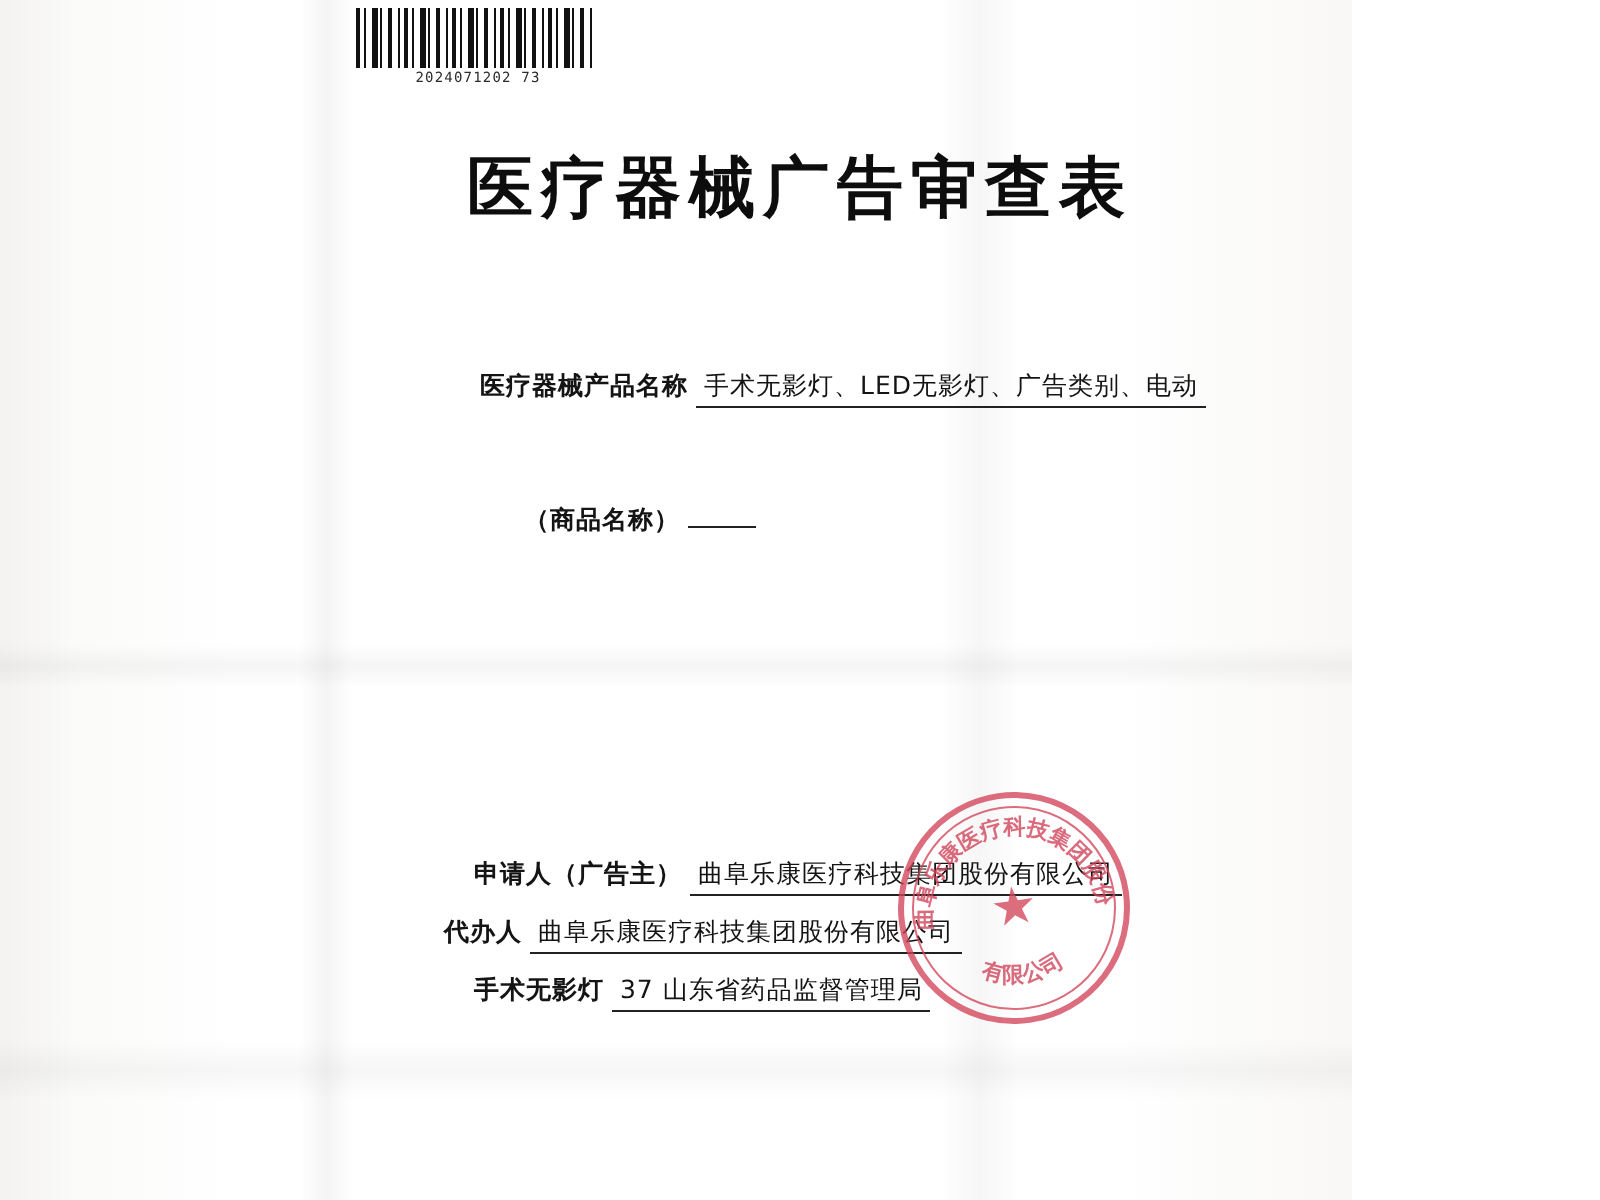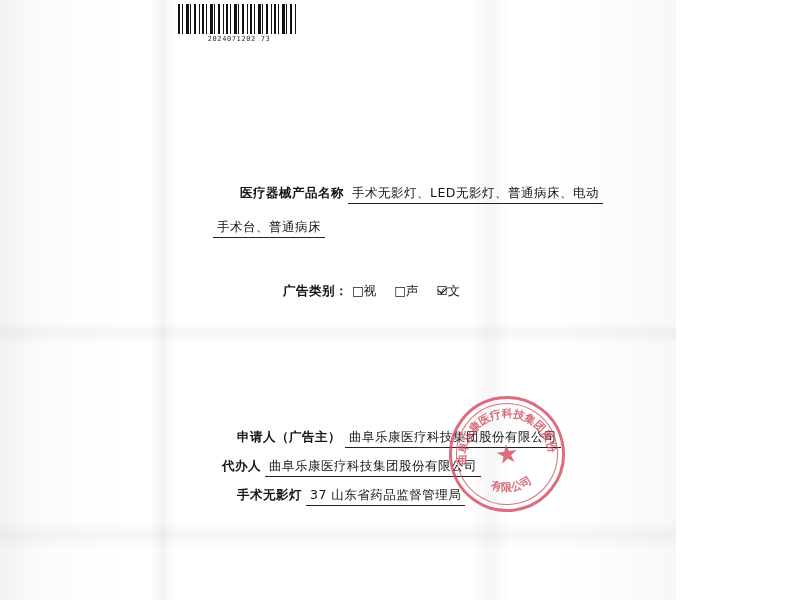--- a/index.html
+++ b/index.html
@@ -184,45 +184,33 @@
   <div class="fold-v1"></div>
   <div class="fold-v2"></div>
   <div class="fold-h1"></div>
   <div class="fold-h2"></div>
 
   <div class="barcode-wrap">
     <div class="barcode"></div>
     <div class="barcode-num">2024071202 73</div>
   </div>
 
+  <div class="doc-title">医疗器械广告审查表</div>
 
   <div class="field-row" style="left: 240px; top: 185px;">
     <span class="label">医疗器械产品名称</span>
-    <span class="value" style="min-width: 210px;">手术无影灯、LED无影灯、普通病床、电动</span>
-  </div>
-
-  <div class="field-row" style="left: 213px; top: 219px;">
-    <span class="value" style="min-width: 100px;">手术台、普通病床</span>
-  </div>
-
-
-  <div class="field-row" style="left: 283px; top: 283px;">
-    <span class="label">广告类别：</span>
-    <span class="cb">
-      <span>□</span><span>视</span>
-    </span>
-    <span style="display:inline-block;width:10px;"></span>
-    <span class="cb">
-      <span>□</span><span>声</span>
-    </span>
-    <span style="display:inline-block;width:10px;"></span>
-    <span class="cb cb-checked">
-      <span>☑</span><span>文</span>
-    </span>
-  </div>
+    <span class="value" style="min-width: 210px;">手术无影灯、LED无影灯、广告类别、电动</span>
+  </div>
+
+
+  <div class="field-row" style="left: 262px; top: 251px;">
+    <span class="label">（商品名称）</span>
+    <span class="blank-line"></span>
+  </div>
+
 
   <div class="field-row" style="left: 237px; top: 429px;">
     <span class="label">申请人（广告主）</span>
     <span class="value" style="min-width: 200px;">曲阜乐康医疗科技集团股份有限公司</span>
   </div>
 
   <div class="field-row" style="left: 222px; top: 458px;">
     <span class="label">代办人</span>
     <span class="value" style="min-width: 200px;">曲阜乐康医疗科技集团股份有限公司</span>
   </div>

